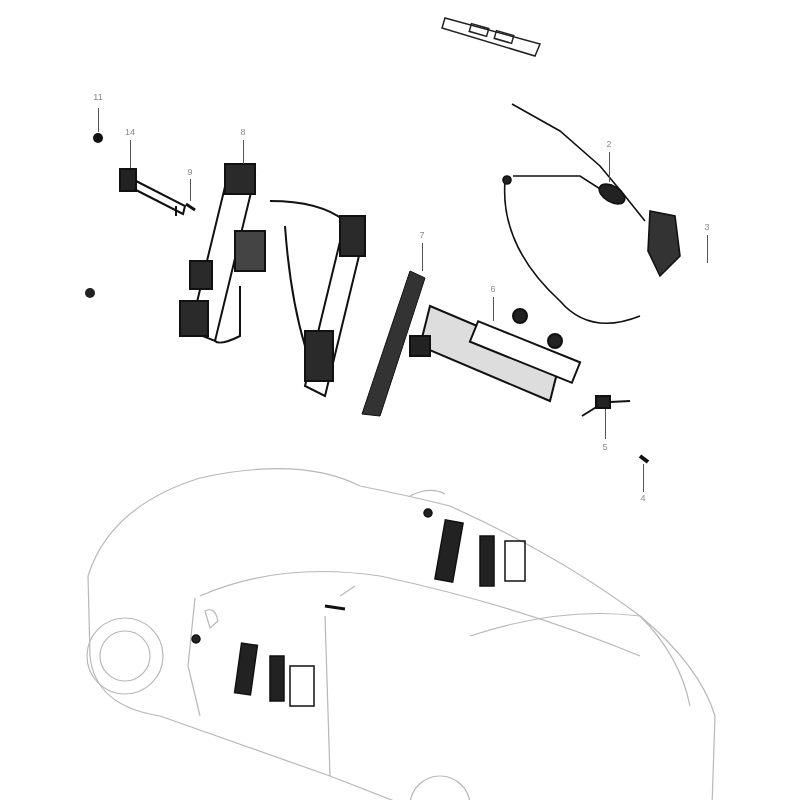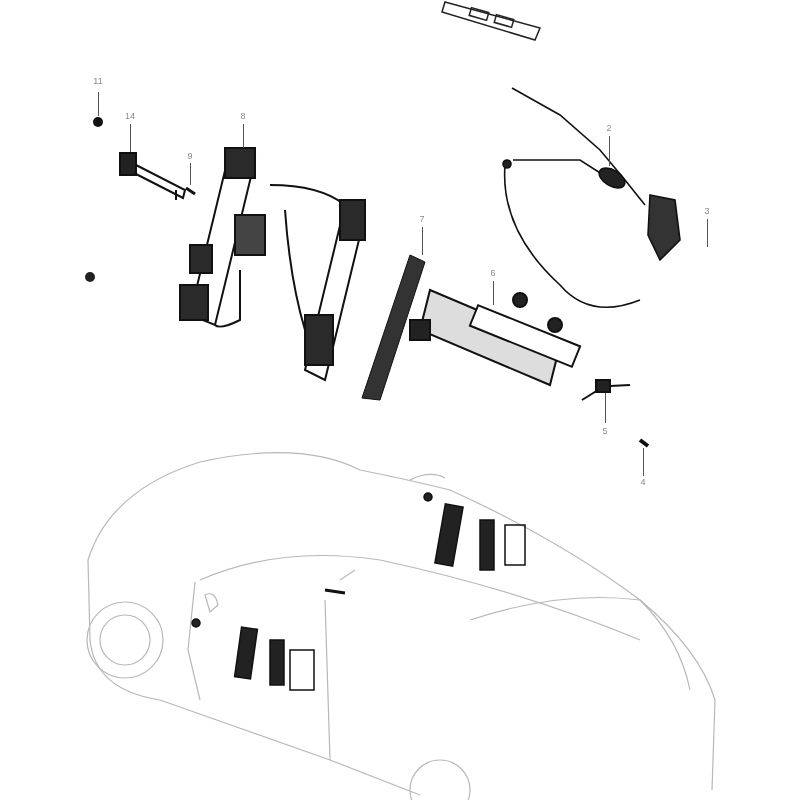--- a/index.html
+++ b/index.html
@@ -1,17 +1,17 @@
 <!DOCTYPE html>
 <html><head>
 <meta charset="utf-8">
 <style>
   html, body { margin:0; padding:0; background:#ffffff; }
   body { width:800px; height:800px; position:relative; overflow:hidden; font-family:"Liberation Sans", sans-serif; }
-  #stage { position:absolute; left:0; top:0; width:800px; height:624px; }
+  #stage { position:absolute; left:0; top:16px; width:800px; height:624px; }
   .callout { position:absolute; font-size:9px; color:#8a8a8a; text-align:center; width:14px; margin-left:-7px; }
   .leader { position:absolute; width:1px; background:#555; }
   svg { position:absolute; left:0; top:0; }
 </style>
 </head>
 <body>
 
 <div id="stage">
 
 <svg width="800" height="800" viewBox="0 0 800 800">

